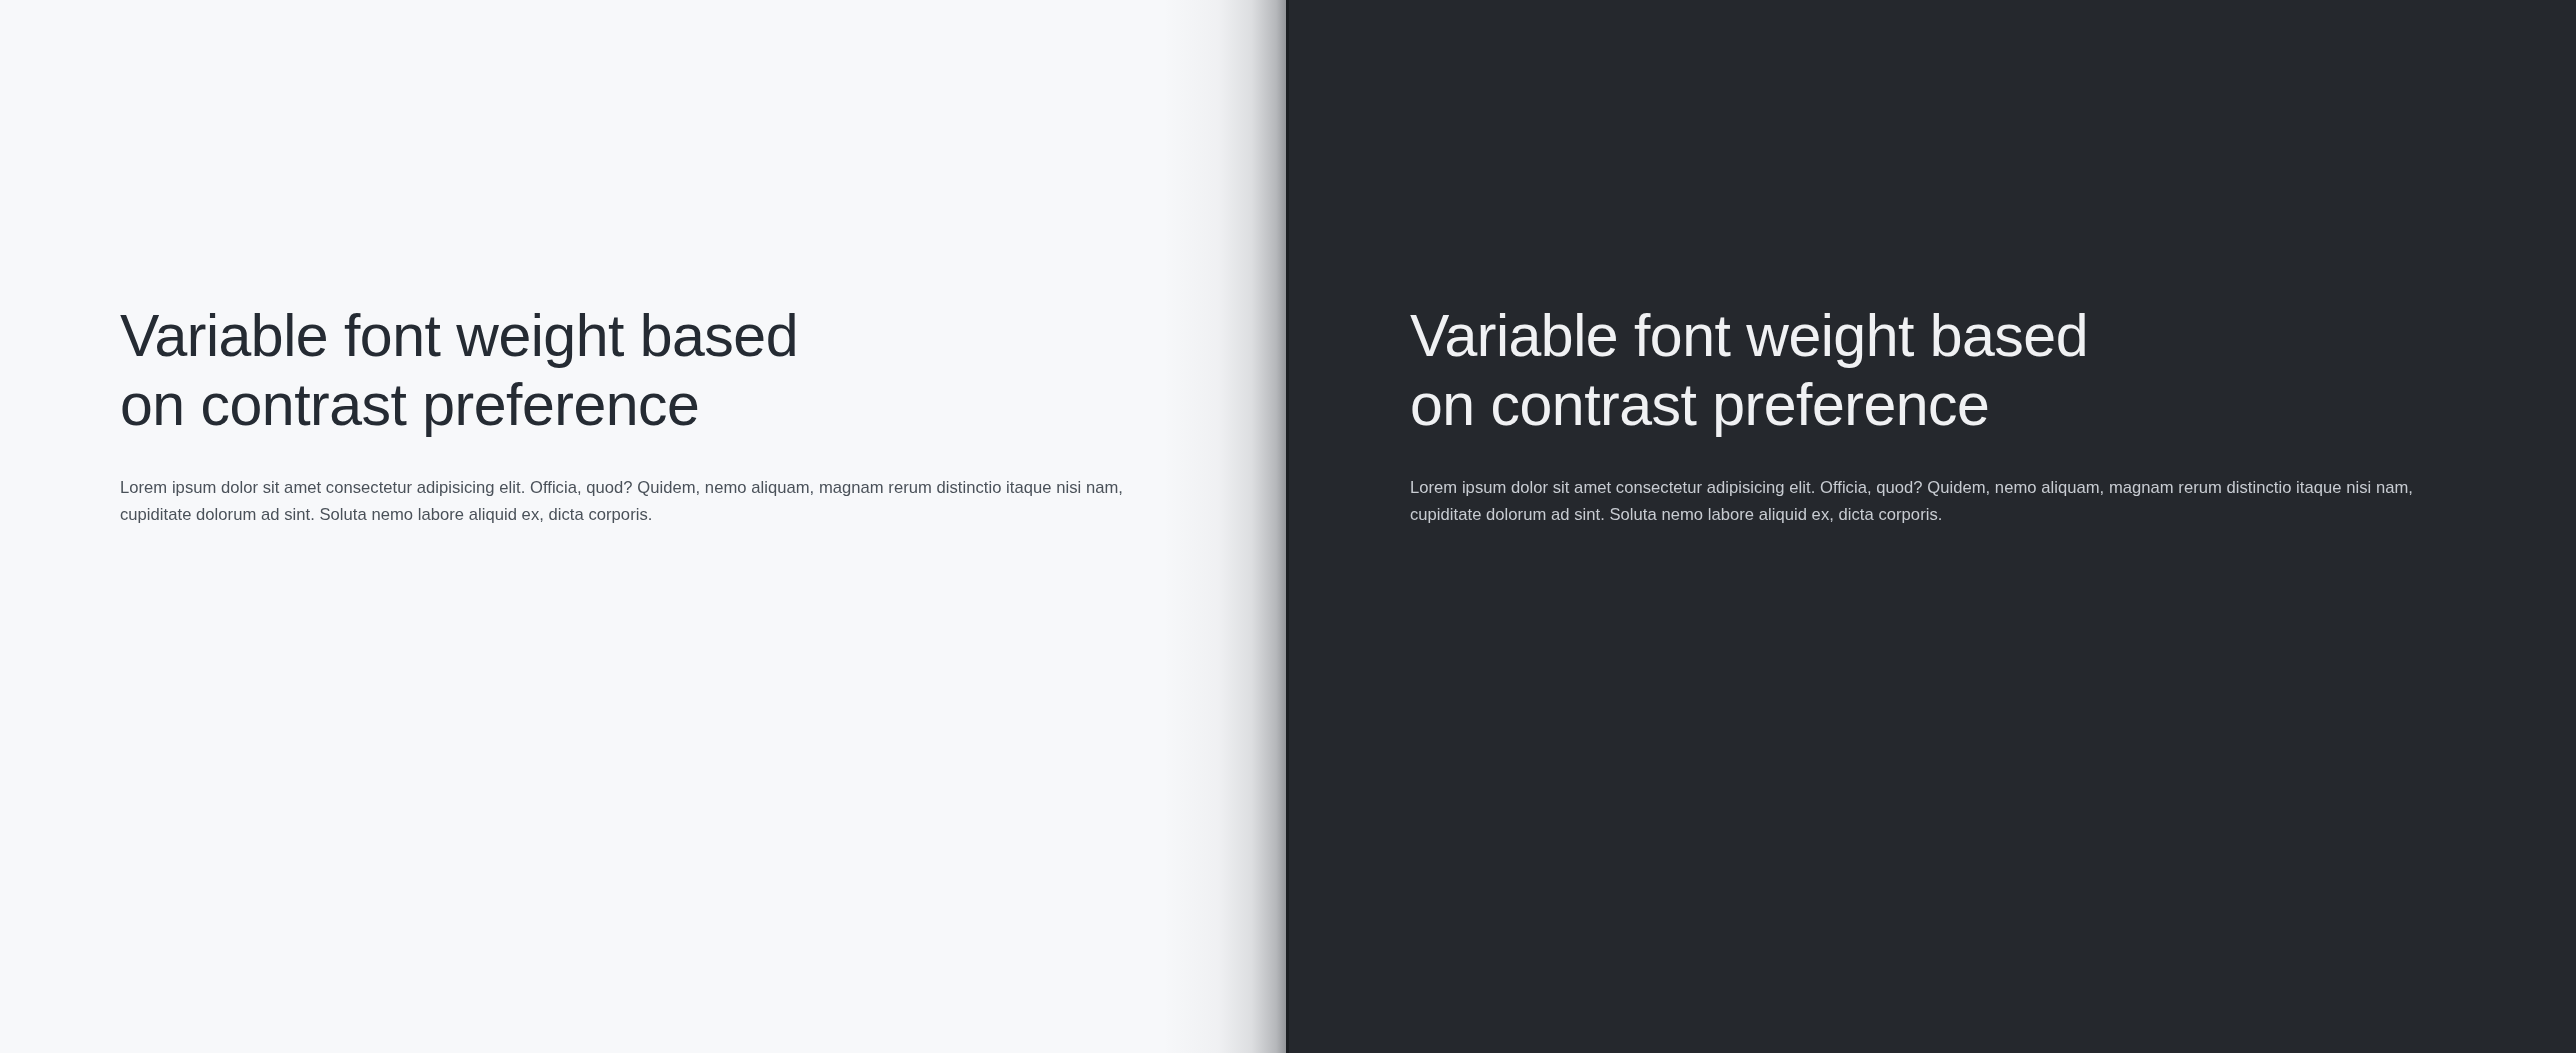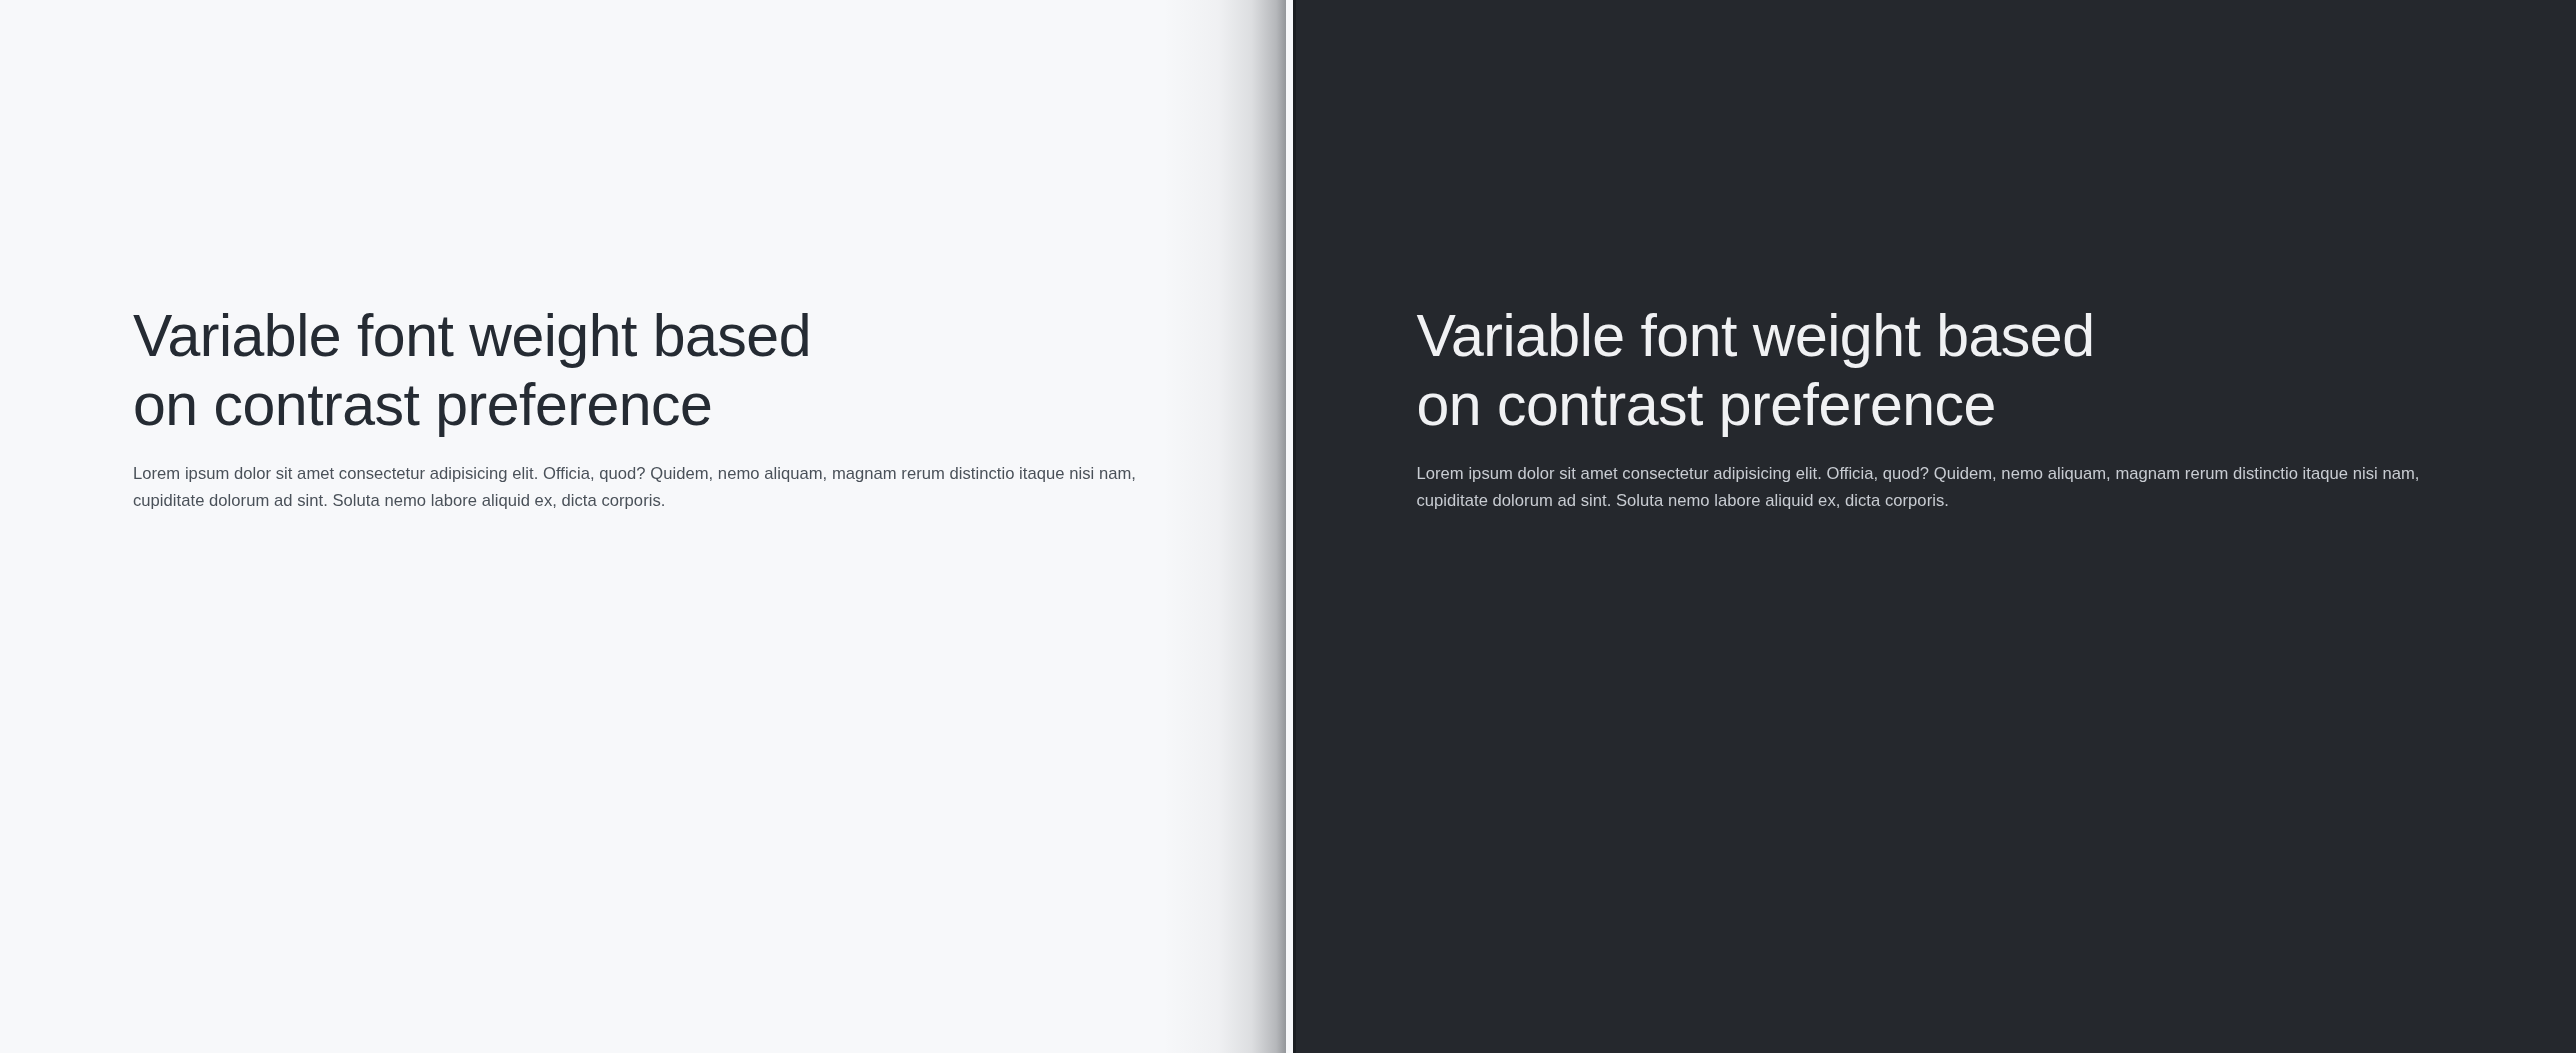--- a/index.html
+++ b/index.html
@@ -13,21 +13,20 @@
   body {
     font-family:"Liberation Sans", sans-serif;
     background:#f7f8fa;
   }
 
   .split {
     position:relative;
     width:2576px;
     height:1054px;
     display:flex;
-    padding-left:13px;
   }
 
   
   .panel {
     position:relative;
     height:100%;
     display:flex;
     flex-direction:column;
     justify-content:flex-start;
     overflow:hidden;
@@ -70,21 +69,21 @@
     letter-spacing:-0.5px;
     max-width:1018px;
     white-space:pre-line;
   }
 
   .body-copy {
     font-size:16.6px;
     line-height:1.62;
     letter-spacing:0.04px;
     max-width:1017px;
-    margin-top:21px;
+    margin-top:35px;
   }
 
   
   .panel-light .heading  { color:#252b33; font-weight:400; }
   .panel-light .body-copy{ color:#4a5159; font-weight:400; }
 
   
   .panel-dark .heading   { color:#f0f1f3; font-weight:300; }
   .panel-dark .body-copy { color:#c8ccd2; font-weight:300; }
 </style>

